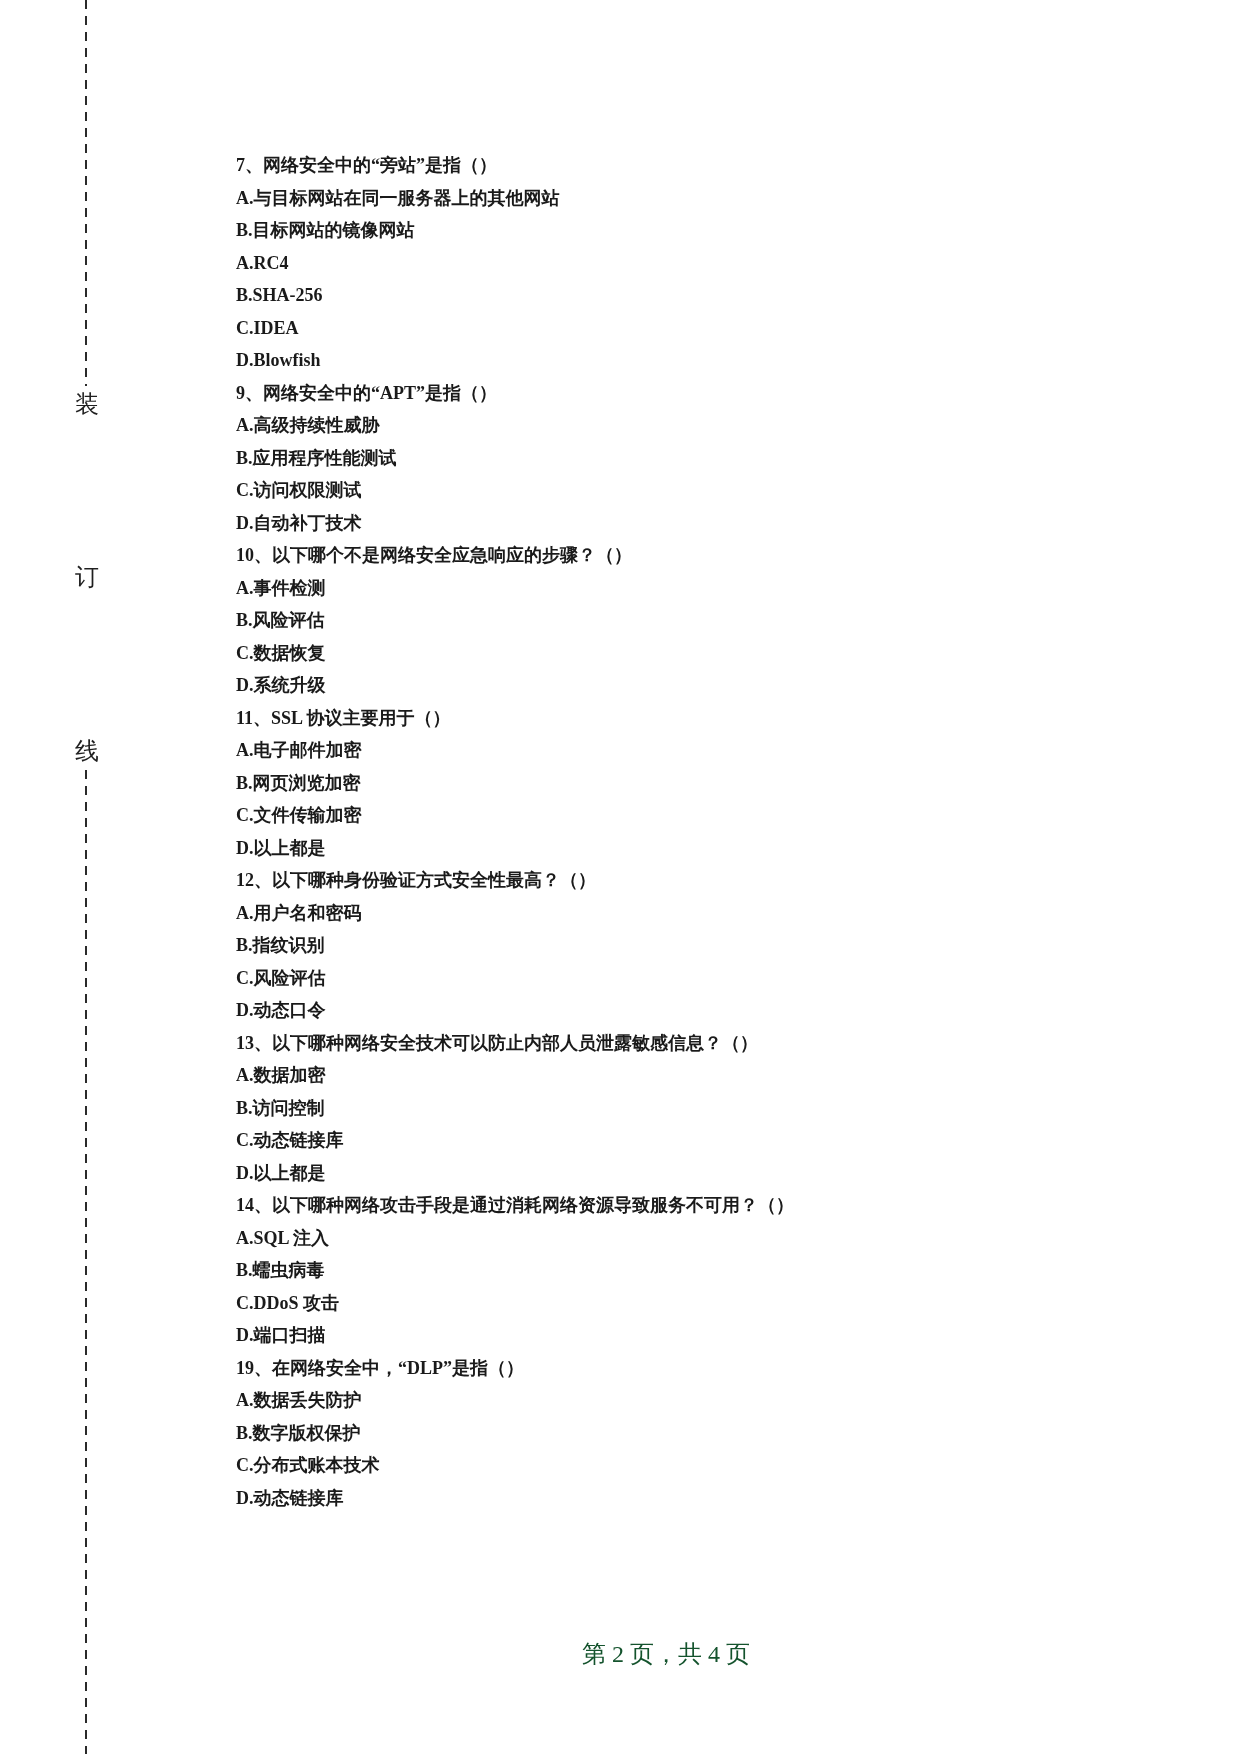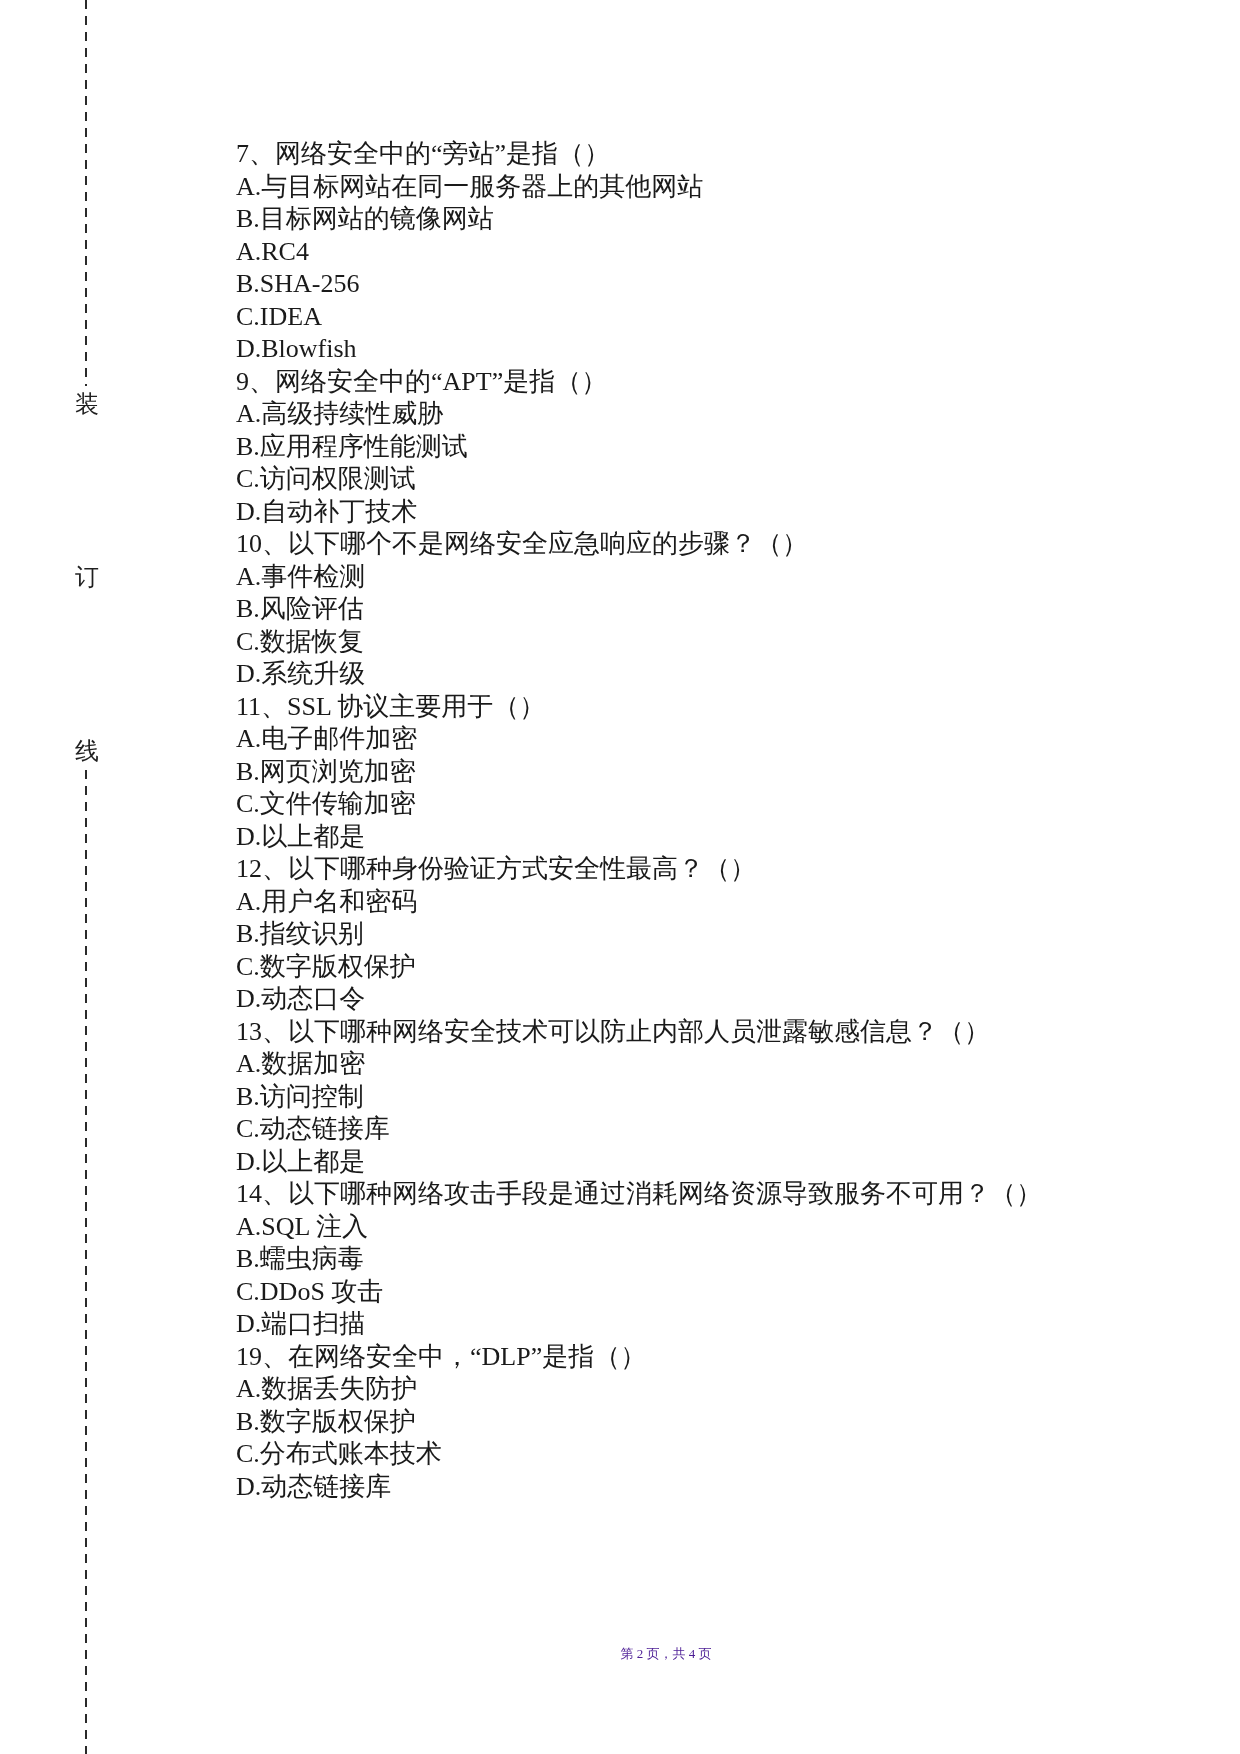--- a/index.html
+++ b/index.html
@@ -38,37 +38,38 @@
     line-height: 26px;
     color: #1f1f1f;
   }
   .binding-label.mark-zhuang { top: 391px; }
   .binding-label.mark-ding   { top: 564px; }
   .binding-label.mark-xian   { top: 738px; }
   
   .content {
     position: absolute;
     left: 236px;
-    top: 138px;
+    top: 149px;
     width: 980px;
-    font-size: 26px;
+    font-size: 18px;
     line-height: 32.5px;
     white-space: nowrap;
+    font-weight: bold;
   }
   .line { height: 32.5px; }
   
   .footer {
     position: absolute;
     top: 1642px;
     left: 366px;
     width: 600px;
     text-align: center;
-    font-size: 13px;
+    font-size: 24px;
     line-height: 24px;
-    color: #4c1d95;
+    color: #14532d;
   }
 </style>
 </head>
 <body>
 
 <div class="page">
 
   <div class="binding-dash top"></div>
   <div class="binding-label mark-zhuang">装</div>
   <div class="binding-label mark-ding">订</div>
@@ -94,21 +95,21 @@
       <div class="line option-line">C.数据恢复</div>
       <div class="line option-line">D.系统升级</div>
       <div class="line question-line">11、SSL 协议主要用于（）</div>
       <div class="line option-line">A.电子邮件加密</div>
       <div class="line option-line">B.网页浏览加密</div>
       <div class="line option-line">C.文件传输加密</div>
       <div class="line option-line">D.以上都是</div>
       <div class="line question-line">12、以下哪种身份验证方式安全性最高？（）</div>
       <div class="line option-line">A.用户名和密码</div>
       <div class="line option-line">B.指纹识别</div>
-      <div class="line option-line">C.数字版权保护</div>
+      <div class="line option-line">C.风险评估</div>
       <div class="line option-line">D.动态口令</div>
       <div class="line question-line">13、以下哪种网络安全技术可以防止内部人员泄露敏感信息？（）</div>
       <div class="line option-line">A.数据加密</div>
       <div class="line option-line">B.访问控制</div>
       <div class="line option-line">C.动态链接库</div>
       <div class="line option-line">D.以上都是</div>
       <div class="line question-line">14、以下哪种网络攻击手段是通过消耗网络资源导致服务不可用？（）</div>
       <div class="line option-line">A.SQL 注入</div>
       <div class="line option-line">B.蠕虫病毒</div>
       <div class="line option-line">C.DDoS 攻击</div>

